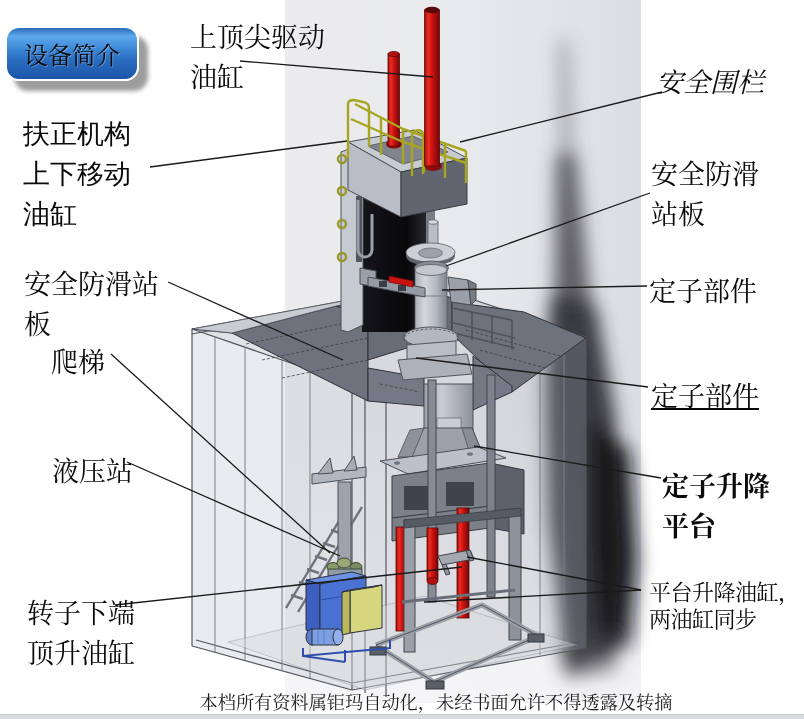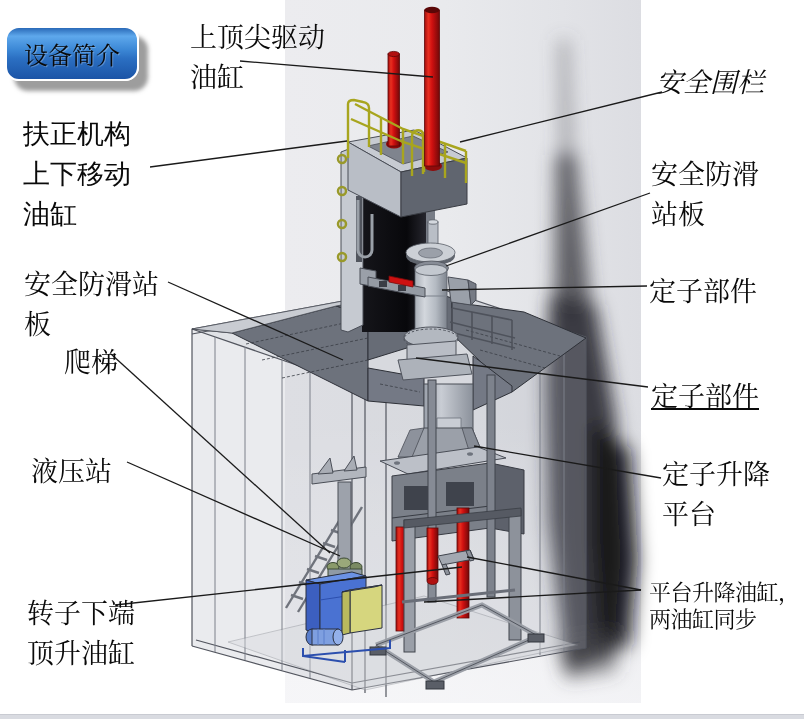--- a/index.html
+++ b/index.html
@@ -352,25 +352,26 @@
   </svg>
 
   <div id="badge">
     <span>设备简介</span>
   </div>
 
   <div id="callouts">
       <div class="callout" style="left: 190px; top: 16px; width: 152px;">上顶尖驱动油缸</div>
       <div class="callout" style="left: 23px; top: 114px; width: 126px; font-family: Liberation Serif, serif;">扶正机构上下移动油缸</div>
       <div class="callout" style="left: 24px; top: 263px; width: 160px;">安全防滑站板</div>
-      <div class="callout" style="left: 51px; top: 341px; width: 80px; text-align: center;">爬梯</div>
-      <div class="callout" style="left: 31px; top: 450px; width: 90px;">液压站</div>
+      <div class="callout" style="left: 51px; top: 341px; width: 80px;">爬梯</div>
+      <div class="callout" style="left: 52px; top: 450px; width: 90px;">液压站</div>
       <div class="callout" style="left: 27px; top: 592px; width: 126px;">转子下端顶升油缸</div>
       <div class="callout" style="left: 656px; top: 61px; width: 110px; font-style: italic;">安全围栏</div>
       <div class="callout" style="left: 651px; top: 153px; width: 126px;">安全防滑站板</div>
       <div class="callout" style="left: 649px; top: 270px; width: 110px;">定子部件</div>
       <div class="callout" style="left: 651px; top: 375px; width: 110px; text-decoration: underline;">定子部件</div>
-      <div class="callout" style="left: 662px; top: 453px; width: 122px;">定子升降平台</div>
+      <div class="callout" style="left: 662px; top: 465px; width: 122px; font-weight: bold;">定子升降平台</div>
       <div class="callout tight" style="left: 649px; top: 577px; width: 160px;">平台升降油缸，两油缸同步</div>
     </div>
 
+  <div id="footer-note">本档所有资料属钜玛自动化，未经书面允许不得透露及转摘</div>
   <div id="bottom-bar"></div>
 </div>
 
 </body></html>

